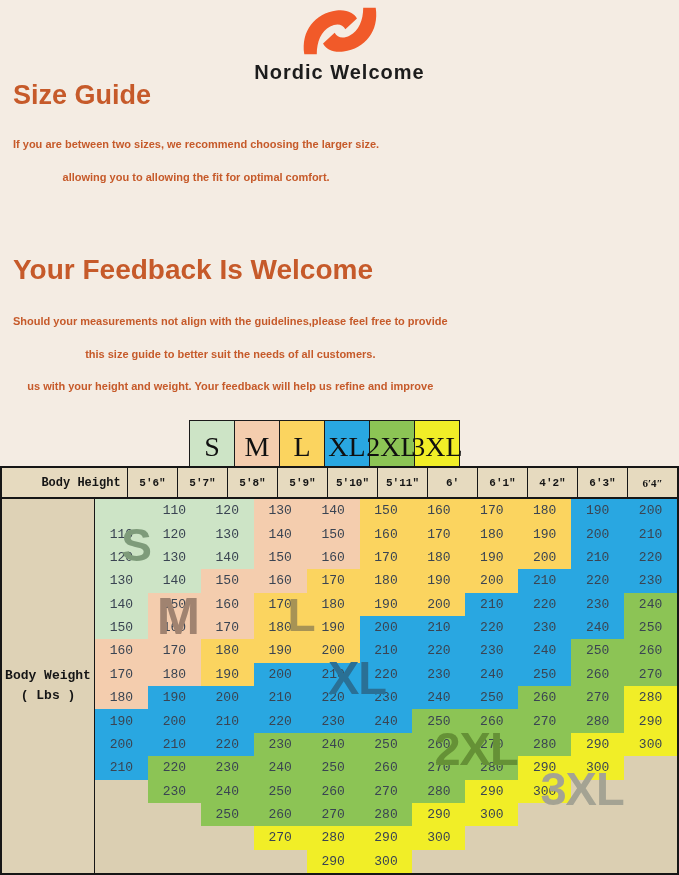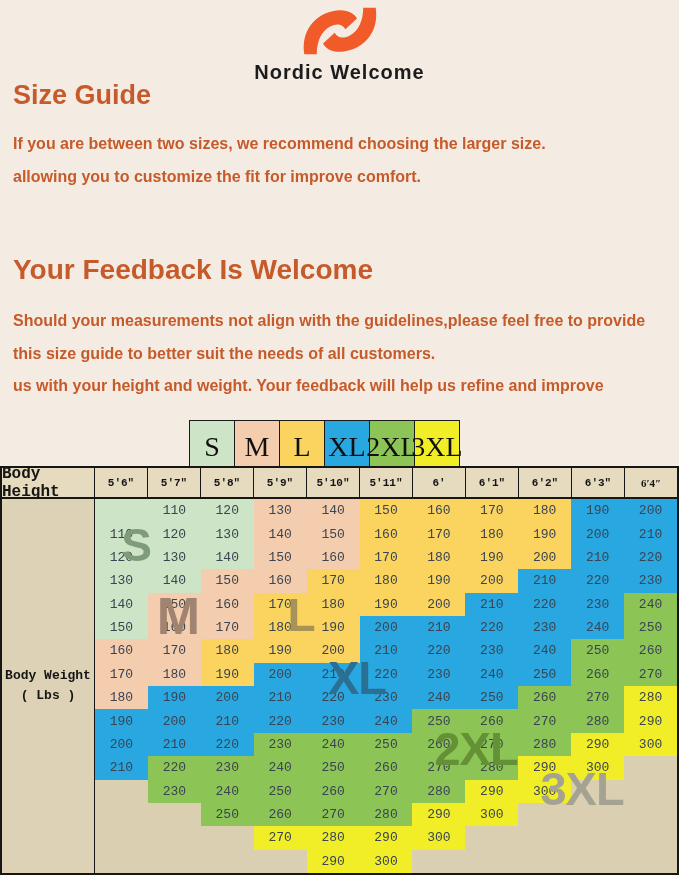--- a/index.html
+++ b/index.html
@@ -12,37 +12,37 @@
 
   
   .logo{position:absolute;top:6px;left:0;width:100%;text-align:center;}
   .brand{font-size:20px;font-weight:bold;color:var(--ink);letter-spacing:1px;margin-top:1px;}
 
   
   .h-title{position:absolute;left:13px;color:var(--accent);font-weight:bold;margin:0;}
   .title-1{top:80px;font-size:27px;}
   .title-2{top:254px;font-size:28px;}
   .para{position:absolute;left:13px;color:var(--accent);font-weight:bold;
-        font-size:16px;line-height:32.5px;}
+        font-size:11px;line-height:32.5px;text-align:center;}
   .para-1{top:128px;} .para-2{top:305px;}
 
   
   .legend{position:absolute;left:190px;top:420px;height:47px;display:flex;}
   .legend-box{width:46px;box-sizing:border-box;border:1px solid #1a1a1a;margin-left:-1px;
       display:flex;align-items:flex-end;justify-content:center;
       font-family:"Liberation Serif",serif;font-size:28px;color:#101010;padding-bottom:3px;}
 
   
   .size-table{position:absolute;left:0;top:466px;width:679px;height:409px;
       box-sizing:border-box;border:2px solid var(--border);display:flex;flex-direction:column;}
   .thead{display:flex;height:29px;flex:0 0 29px;background:var(--tan-header);
       border-bottom:2px solid var(--border);}
   .corner{width:93px;flex:0 0 93px;box-sizing:border-box;border-right:1px solid var(--border);
       display:flex;align-items:center;justify-content:center;
-      font-family:"Liberation Mono",monospace;font-weight:bold;font-size:16px;color:#151515;}
+      font-family:"Liberation Mono",monospace;font-weight:bold;font-size:12px;color:#151515;margin-left:33px;}
   .hcell{flex:1;box-sizing:border-box;border-right:1px solid var(--border);
       display:flex;align-items:center;justify-content:center;
       font-family:"Liberation Mono",monospace;font-weight:bold;font-size:11px;color:#151515;}
   .hcell:last-child{border-right:none;font-family:Liberation Serif, serif;}
   .tbody{flex:1;display:flex;}
   .wcol{width:93px;flex:0 0 93px;box-sizing:border-box;background:var(--tan-col);
       border-right:1px solid var(--border);display:flex;flex-direction:column;
       align-items:center;justify-content:center;
       font-family:"Liberation Mono",monospace;font-weight:bold;font-size:13px;color:#151515;line-height:20px;}
   .grid{flex:1;display:grid;grid-template-columns:repeat(11,1fr);grid-auto-rows:1fr;}
@@ -64,21 +64,21 @@
         <path d="M10 54 C6 28 22 8 46 5 C58 3.5 66 8 69 14 L56 26 C53 20 46 19 39 23 C29 28 24 40 24 54 Z" fill="#f15a29"></path>
         <path d="M90 2 C94 28 78 48 54 51 C42 52.5 34 48 31 42 L44 30 C47 36 54 37 61 33 C71 28 76 16 76 2 Z" fill="#f15a29"></path>
       </svg>
     </span>
     <div class="brand">Nordic Welcome</div>
   </div>
 
   <h1 class="h-title title-1">Size Guide</h1>
   <div class="para para-1">
     <div>If you are between two sizes, we recommend choosing the larger size.</div>
-    <div>allowing you to customize the fit for improve comfort.</div>
+    <div>allowing you to allowing the fit for optimal comfort.</div>
   </div>
 
   <h1 class="h-title title-2">Your Feedback Is Welcome</h1>
   <div class="para para-2">
     <div>Should your measurements not align with the guidelines,please feel free to provide</div>
     <div>this size guide to better suit the needs of all customers.</div>
     <div>us with your height and weight. Your feedback will help us refine and improve</div>
   </div>
 
   <div class="legend">
@@ -95,21 +95,21 @@
       <div class="corner">Body Height</div>
       <div style="flex:1;display:flex;">
           <div class="hcell">5′6″</div>
           <div class="hcell">5′7″</div>
           <div class="hcell">5′8″</div>
           <div class="hcell">5′9″</div>
           <div class="hcell">5′10″</div>
           <div class="hcell">5′11″</div>
           <div class="hcell">6′</div>
           <div class="hcell">6′1″</div>
-          <div class="hcell">6′2″</div>
+          <div class="hcell">4′2″</div>
           <div class="hcell">6′3″</div>
           <div class="hcell">6′4″</div>
         </div>
     </div>
     <div class="tbody">
       <div class="wcol">
         <div>Body Weight</div>
         <div>( Lbs )</div>
       </div>
       <div class="grid">

